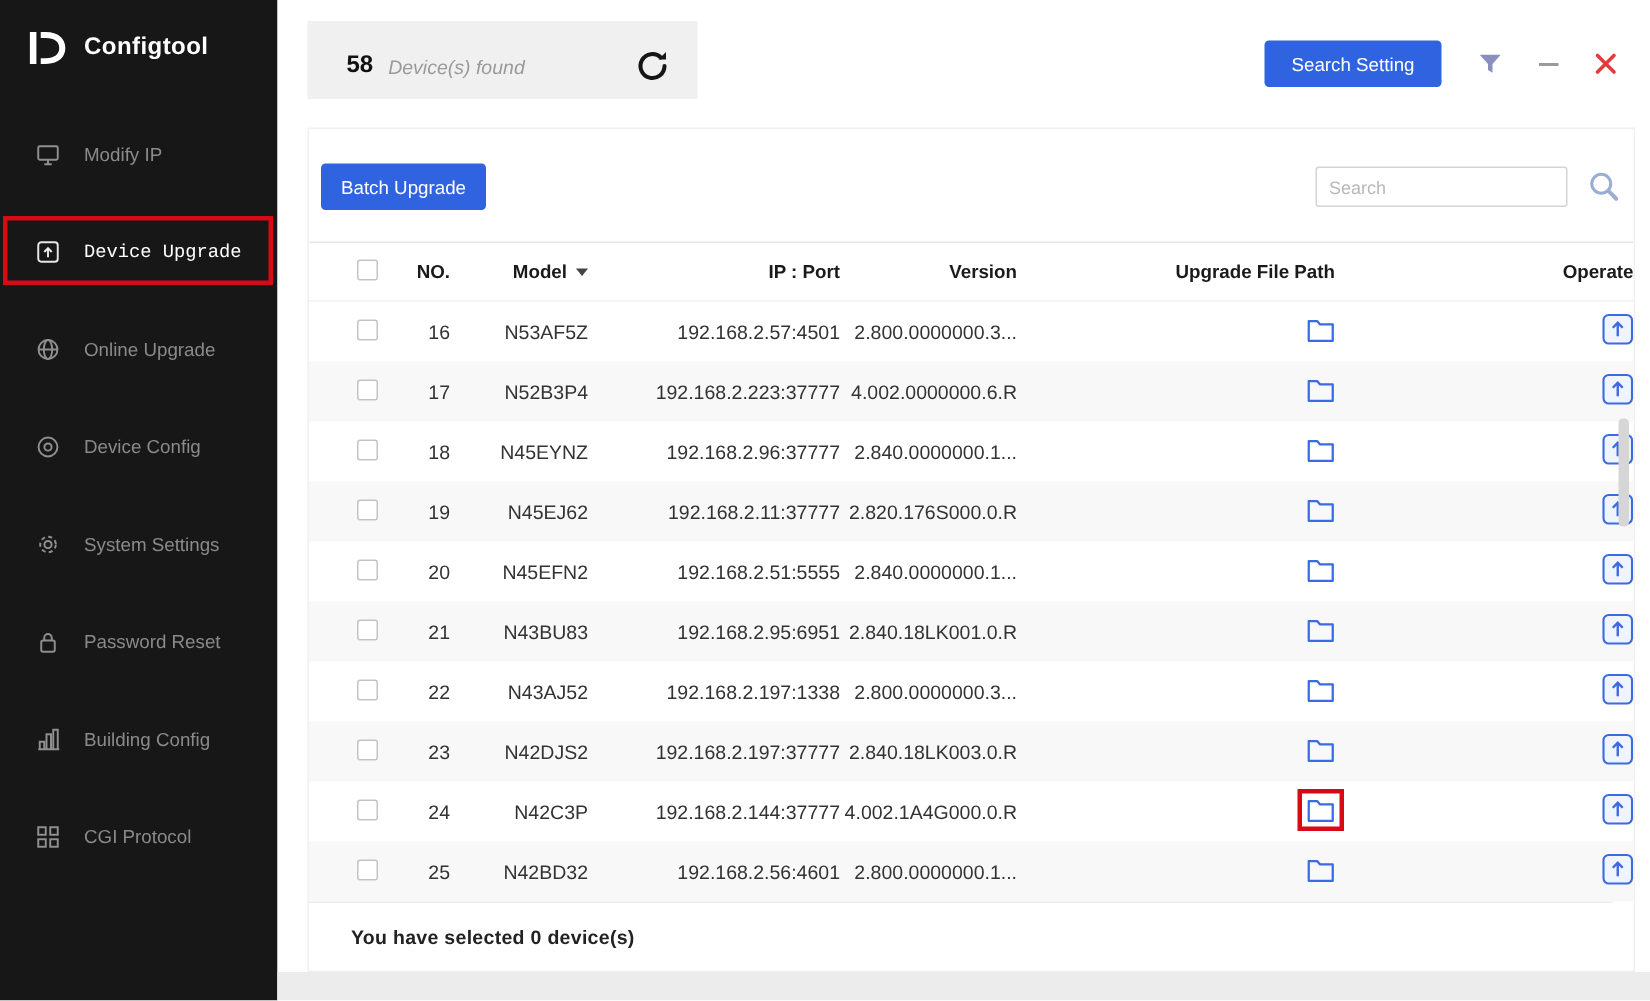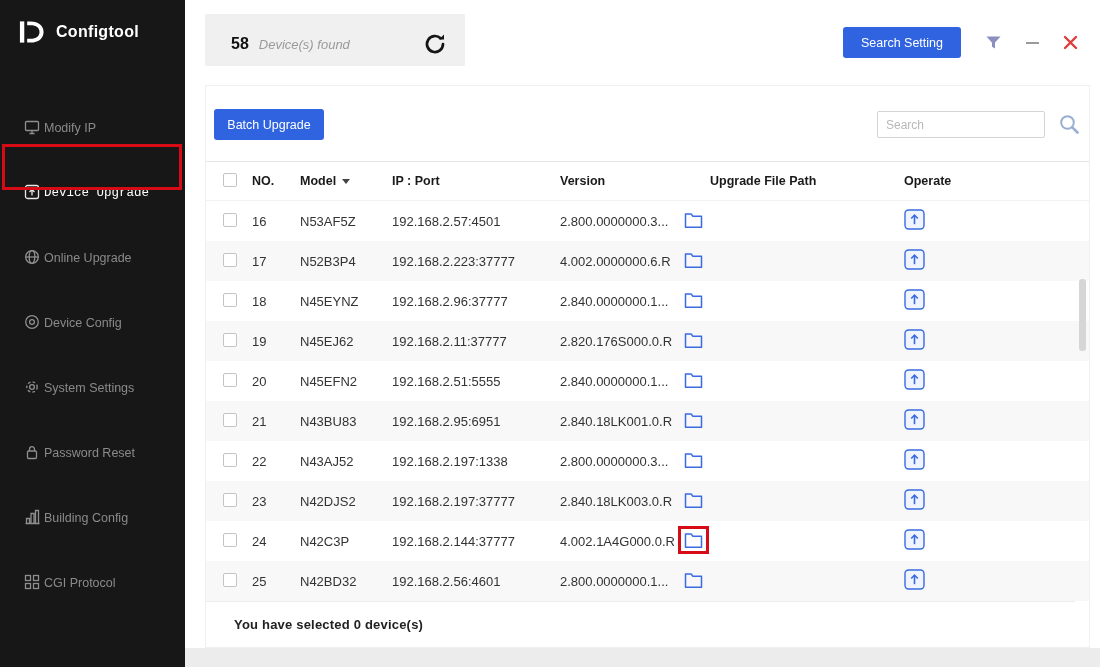--- a/index.html
+++ b/index.html
@@ -7,21 +7,21 @@
   body {
     width:1100px; height:667px; position:relative; overflow:hidden;
     font-family:"Liberation Sans", sans-serif; background:#fff; color:#333;
   }
 
   
   .sidebar { position:absolute; left:0; top:0; width:185px; height:667px; background:#171717; }
   .logo { display:flex; align-items:center; gap:11px; padding:20px 0 14px 18px; }
   .logo-text { color:#fff; font-size:16px; font-weight:bold; letter-spacing:.3px; }
   .nav { margin-top:12px; }
-  .nav-item { position:relative; height:65px; display:flex; align-items:flex-end; gap:4px;
+  .nav-item { position:relative; height:65px; display:flex; align-items:center; gap:16px;
               padding-left:24px; color:#8a8a8a; font-size:12.5px; cursor:pointer; }
   .nav-item svg { flex:0 0 auto; }
   .nav-item.active { color:#ffffff;font-family:Liberation Mono, monospace; }
   .nav-annotation { position:absolute; left:2px; right:3px; top:9px; bottom:10px;
                     border:3px solid #d70b16; pointer-events:none; }
 
   
   .main-area { position:absolute; left:185px; top:0; right:0; bottom:0; background:#fff; }
   .bottom-strip { position:absolute; left:0; right:0; bottom:0; height:19px; background:#ececec; }
 
@@ -45,21 +45,21 @@
                color:#fff; border:none; border-radius:3px; font-size:12.5px; font-family:inherit; cursor:pointer; }
   .search-box { position:absolute; right:44px; top:25px; width:168px; height:27px; }
   .search-box input { width:100%; height:100%; border:1px solid #d4d4d4; border-radius:2px;
                       font-size:12px; padding:0 8px; font-family:inherit; color:#333; }
   .search-box input::placeholder { color:#b8b8b8; }
   .magnifier { position:absolute; right:9px; top:27px; cursor:pointer; display:flex; }
 
   .table { position:absolute; left:0; right:0; top:75px; }
   .thead, .trow {
     display:grid; grid-template-columns:38px 48px 92px 168px 118px 212px 1fr;
-    align-items:center; height:40px; padding-left:8px;
+    align-items:center; height:40px; padding-left:8px;text-align:right;
   }
   .thead { font-weight:bold; font-size:12.5px; color:#1a1a1a;
            border-top:1px solid #e6e6e6; border-bottom:1px solid #f2f2f2; }
   .trow { font-size:13px; color:#333; }
   .trow.alt { background:#f8f8f8; }
   .checkbox { display:inline-block; width:14px; height:14px; border:1px solid #c4c4c4;
               border-radius:2px; background:#fff; cursor:pointer; }
   .cell.cb { padding-left:9px; }
   .cell.path-h { padding-left:32px; }
   .cell.op-h { padding-left:14px; }

